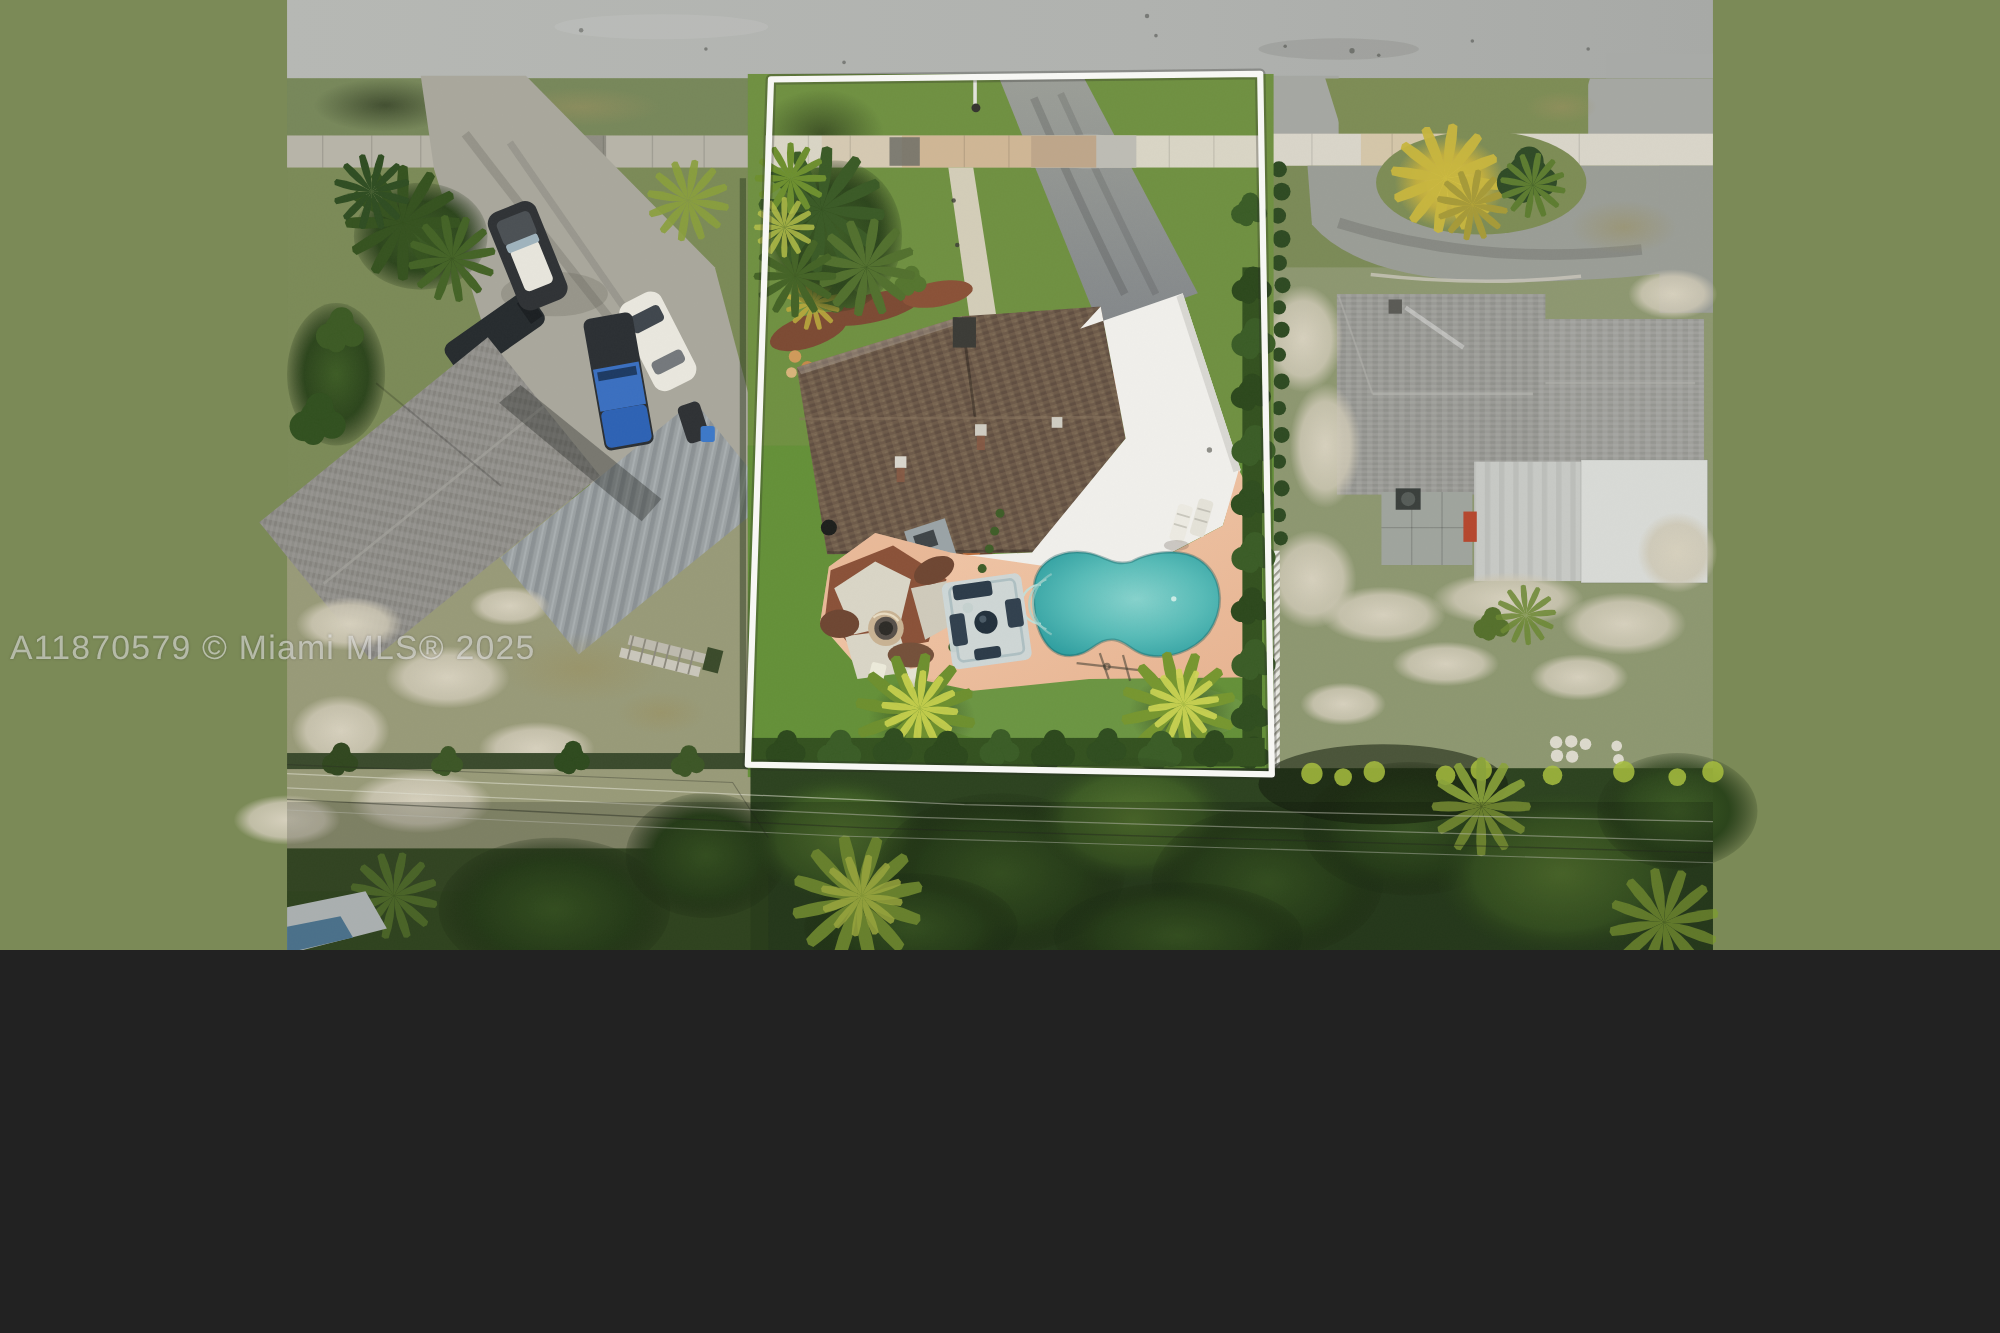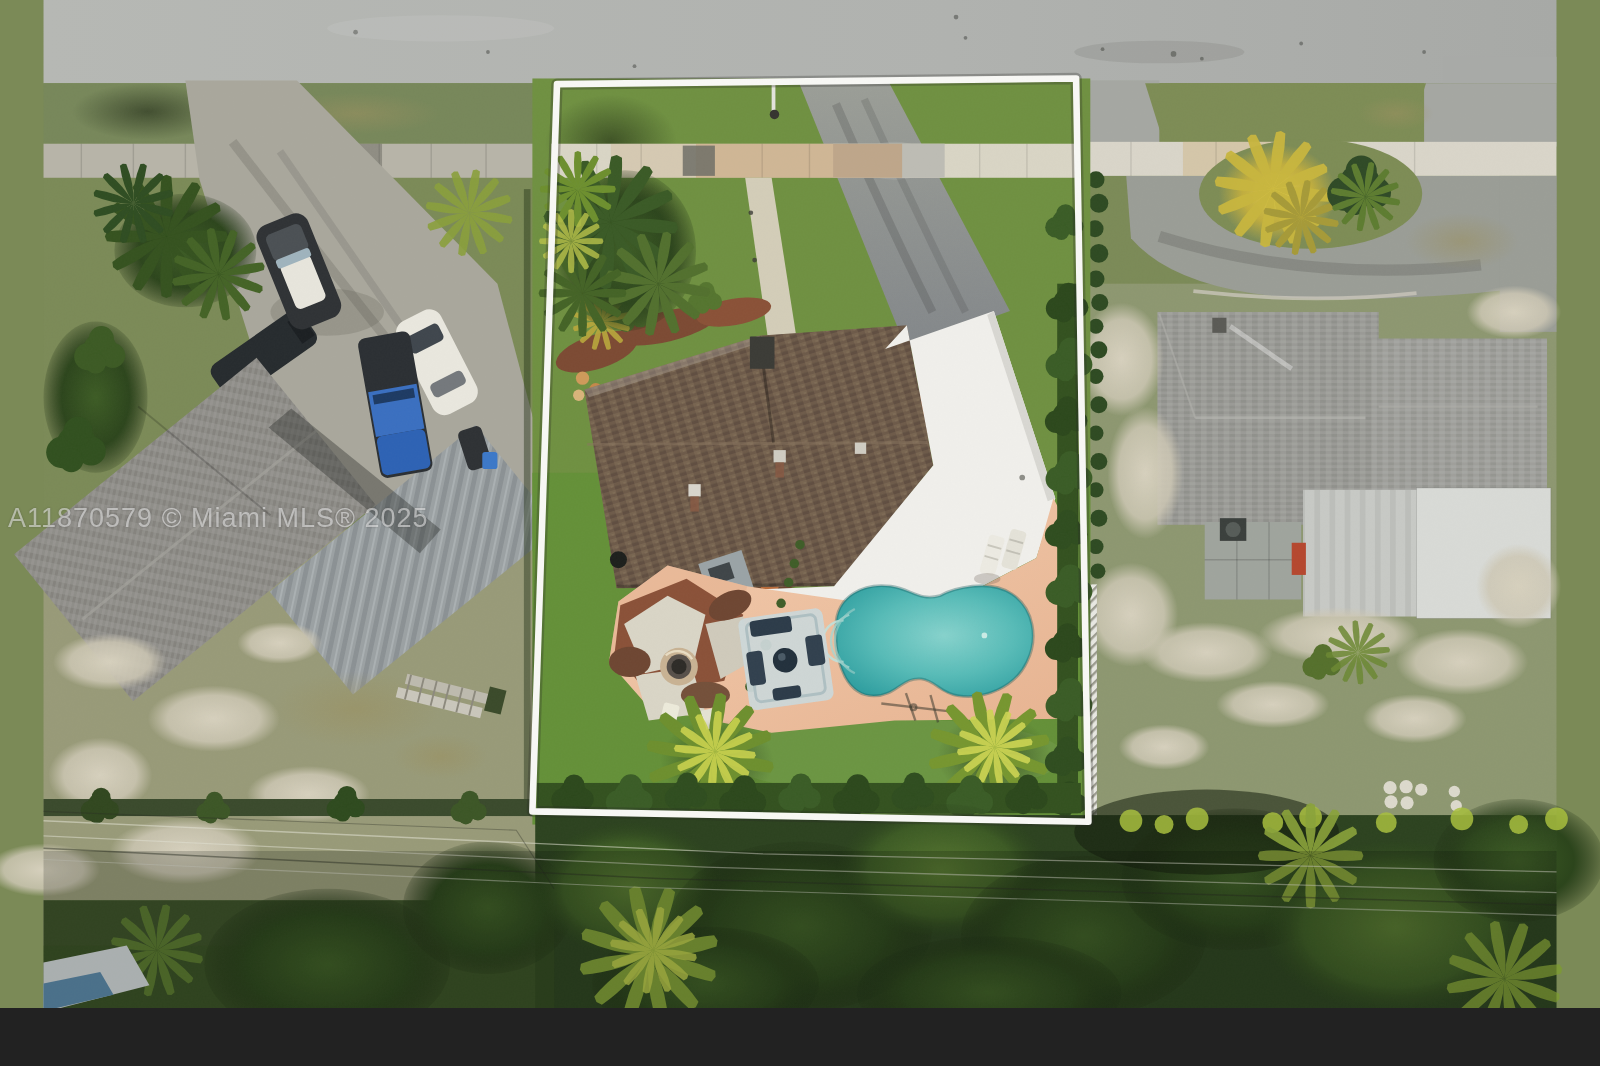--- a/index.html
+++ b/index.html
@@ -1,17 +1,17 @@
 <!DOCTYPE html>
 <html style="--c-road: #b2b4b1; --c-sidewalk: #d9d5c5; --c-sidewalkLeft: #b7b4a8; --c-grassLeft: #7b8a57; --c-grassLawn: #6f9041; --c-grassBack: #649038; --c-grassRight: #8d9770; --c-asphalt: #94978f; --c-roofBrown: #6d5a49; --c-roofWhite: #f0efeb; --c-roofGrayLeft: #8f8e89; --c-roofMetal: #9ba1a3; --c-roofGrayRight: #9a9a96; --c-flatLight: #c7c9c5; --c-deck: #eec2a4; --c-pool: #45aeac; --c-mulch: #744a34; --c-canopy: #2c421f; --c-boundary: #f8f8f5; --c-fence: #e8e8e2; --c-watermark: rgba(255,255,255,0.52);"><head>
 <meta charset="utf-8">
 <style>
   html,body{margin:0;padding:0;background:#222;}
   .stage{
-    position:relative;width:1600px;height:1008px;overflow:hidden;
+    position:relative;width:1600px;height:760px;overflow:hidden;
     background:var(--c-grassLeft,#7b8a57);
     font-family:"Liberation Sans","DejaVu Sans",sans-serif;
   }
   .stage svg{position:absolute;left:0;top:0;width:100%;height:100%;display:block;}
   .watermark{
     position:absolute;left:8px;top:503px;
     font-size:27px;letter-spacing:1px;font-weight:400;
     color:var(--c-watermark,rgba(255,255,255,.52));
     text-shadow:0 0 2px rgba(40,40,40,.35);
     white-space:nowrap;user-select:none;pointer-events:none;

